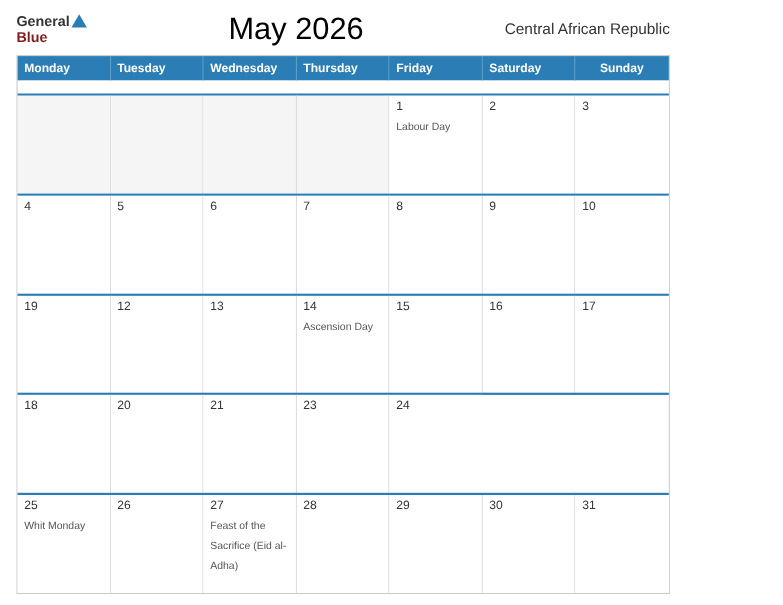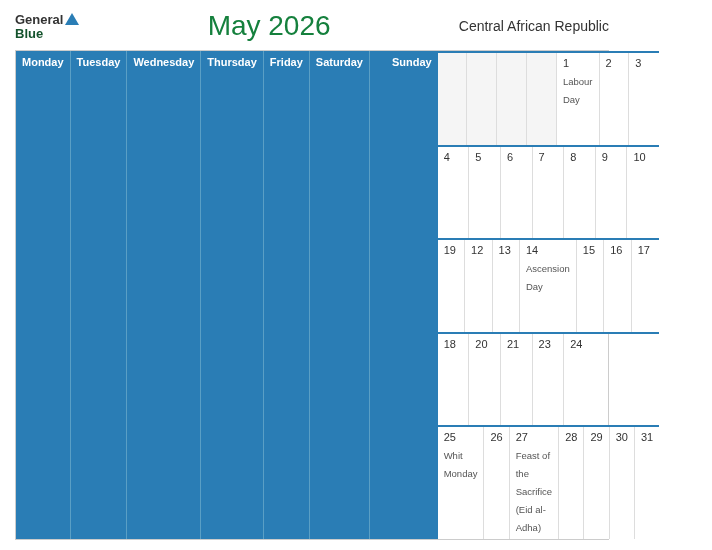--- a/index.html
+++ b/index.html
@@ -26,21 +26,21 @@
     }
     .logo-text-general {
       font-size: 13px;
       font-weight: bold;
       color: #333;
       line-height: 1;
     }
     .logo-text-blue {
       font-size: 13px;
       font-weight: bold;
-      color: #14532d;
+      color: #7f1d1d;
       line-height: 1;
     }
     .logo-triangle {
       width: 0;
       height: 0;
       border-left: 7px solid transparent;
       border-right: 7px solid transparent;
       border-bottom: 12px solid #2a7db5;
       margin-left: 2px;
       margin-bottom: 2px;
@@ -50,34 +50,35 @@
       flex-direction: column;
       align-items: flex-start;
     }
     .logo-line1 {
       display: flex;
       align-items: center;
     }
     .title {
       font-size: 28px;
       font-weight: normal;
-      color: #15803d;
+      color: #000000;
       text-align: center;
     }
     .country {
       font-size: 14px;
       color: #333;
       text-align: left;
     }
     
     .calendar {
       flex: 1;
       display: flex;
-      flex-direction: row;
+      flex-direction: column;
       border: 1px solid #ccc;
+      gap: 12px;
     }
     
     .day-headers {
       display: grid;
       grid-template-columns: repeat(7, 1fr);
       background-color: #2a7db5;
     }
     .day-header {
       color: #fff;
       font-size: 11px;

